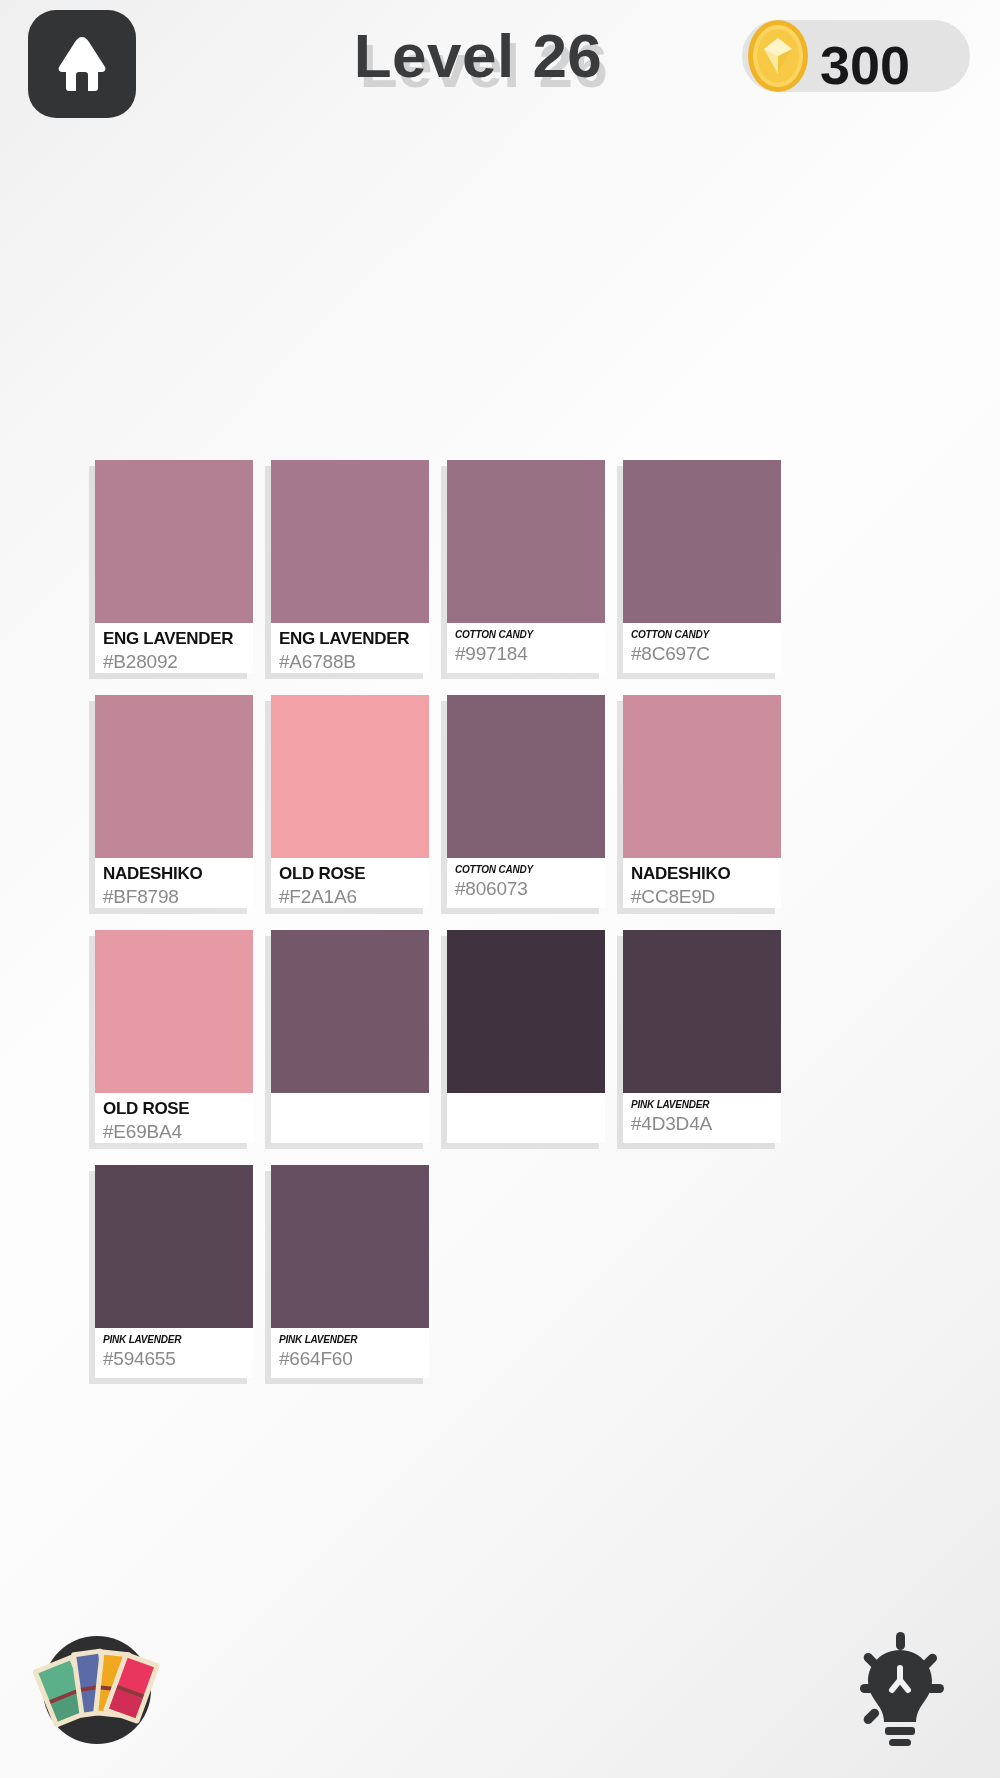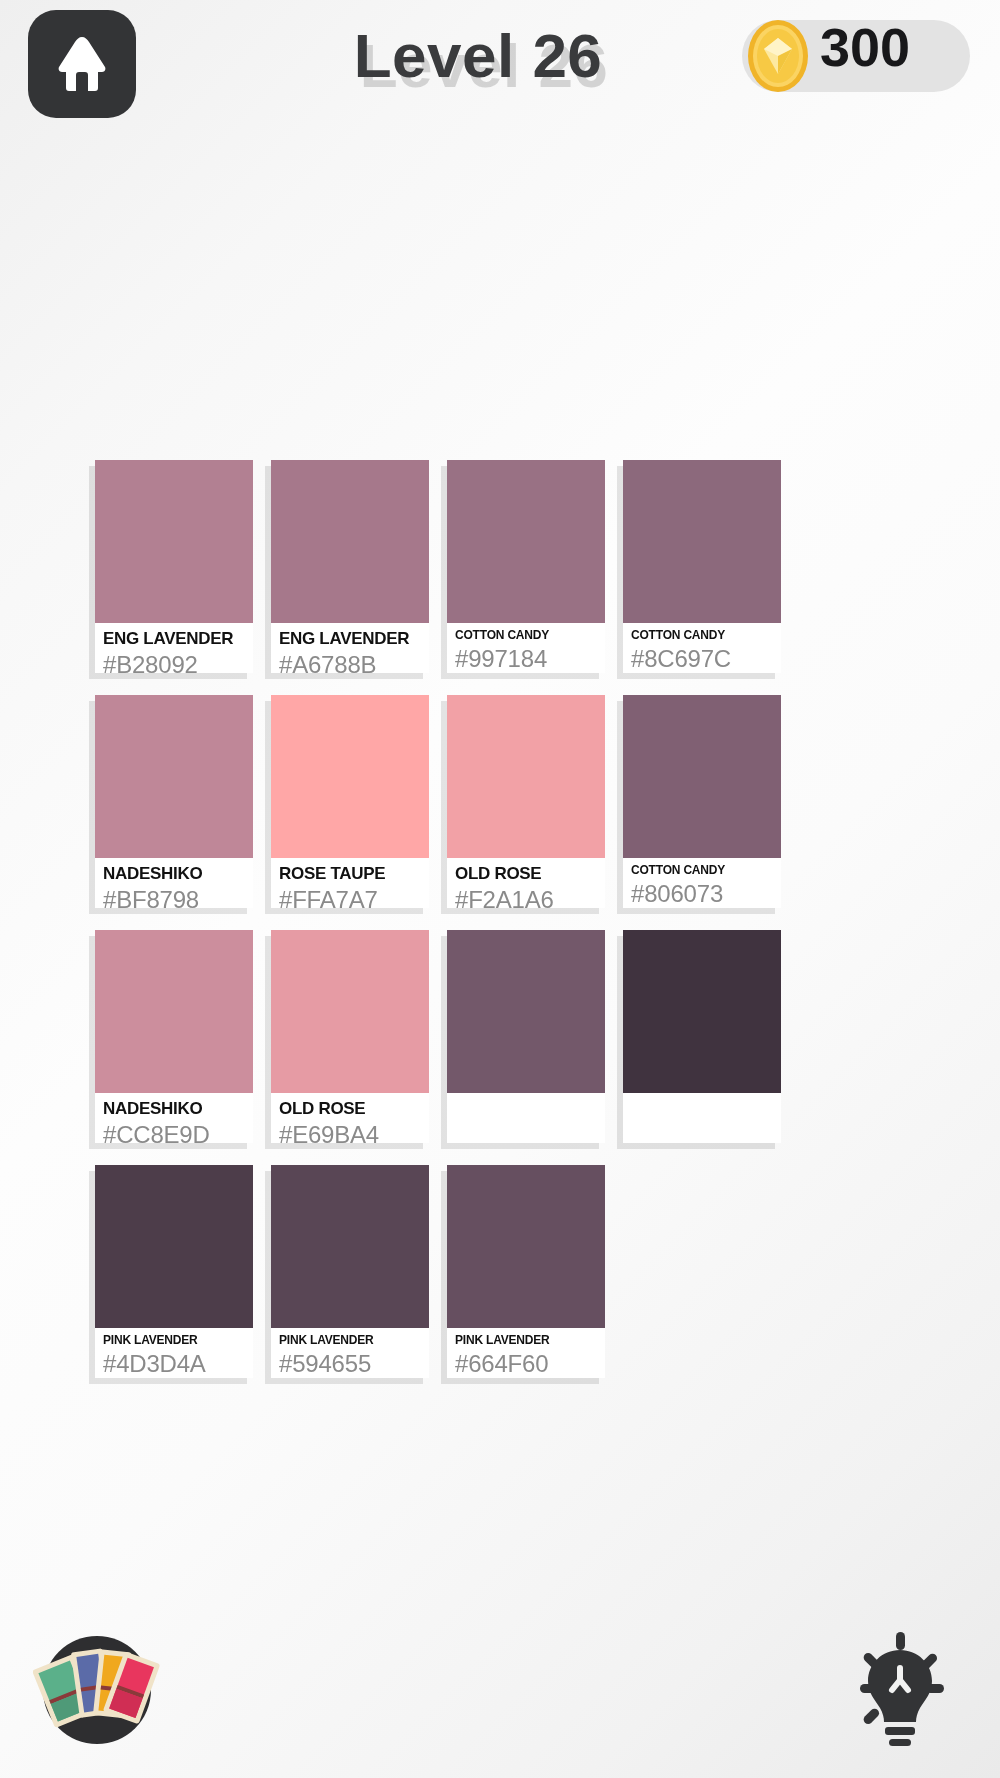--- a/index.html
+++ b/index.html
@@ -53,21 +53,21 @@
 
   .coin-bar {
     position: absolute;
     right: 30px;
     top: 20px;
     height: 72px;
     min-width: 228px;
     background: #e3e3e3;
     border-radius: 36px;
     display: flex;
-    align-items: flex-start;
+    align-items: flex-end;
     padding-left: 78px;
     padding-right: 26px;
   }
   .coin-icon {
     position: absolute;
     left: -4px;
     top: -4px;
     width: 80px;
     height: 80px;
   }
@@ -115,26 +115,27 @@
 
   .swatch-name {
     font-size: 17px;
     font-weight: bold;
     color: #111111;
     white-space: nowrap;
     line-height: 1.15;
     letter-spacing: -0.3px;
   }
   .swatch-name.small {
-    font-size: 12px;
+    font-size: 10px;
     letter-spacing: -0.2px;
+    font-style: italic;
   }
 
   .swatch-hex {
-    font-size: 24px;
+    font-size: 19px;
     color: #8a8a8a;
     white-space: nowrap;
     line-height: 1.25;
     margin-top: 1px;
     letter-spacing: -0.2px;
   }
 
   
   .bottom-bar {
     position: absolute;
@@ -218,27 +219,20 @@
       <div class="swatch-info">
         <div class="swatch-name small">COTTON CANDY</div>
         <div class="swatch-hex">#8C697C</div>
       </div>
     </div>
     <div class="swatch-card">
       <div class="swatch-color" style="background-color: rgb(191, 135, 152);"></div>
       <div class="swatch-info">
         <div class="swatch-name">NADESHIKO</div>
         <div class="swatch-hex">#BF8798</div>
-      </div>
-    </div>
-    <div class="swatch-card">
-      <div class="swatch-color" style="background-color: rgb(255, 167, 167);"></div>
-      <div class="swatch-info">
-        <div class="swatch-name">ROSE TAUPE</div>
-        <div class="swatch-hex">#FFA7A7</div>
       </div>
     </div>
     <div class="swatch-card">
       <div class="swatch-color" style="background-color: rgb(242, 161, 166);"></div>
       <div class="swatch-info">
         <div class="swatch-name">OLD ROSE</div>
         <div class="swatch-hex">#F2A1A6</div>
       </div>
     </div>
     <div class="swatch-card">

